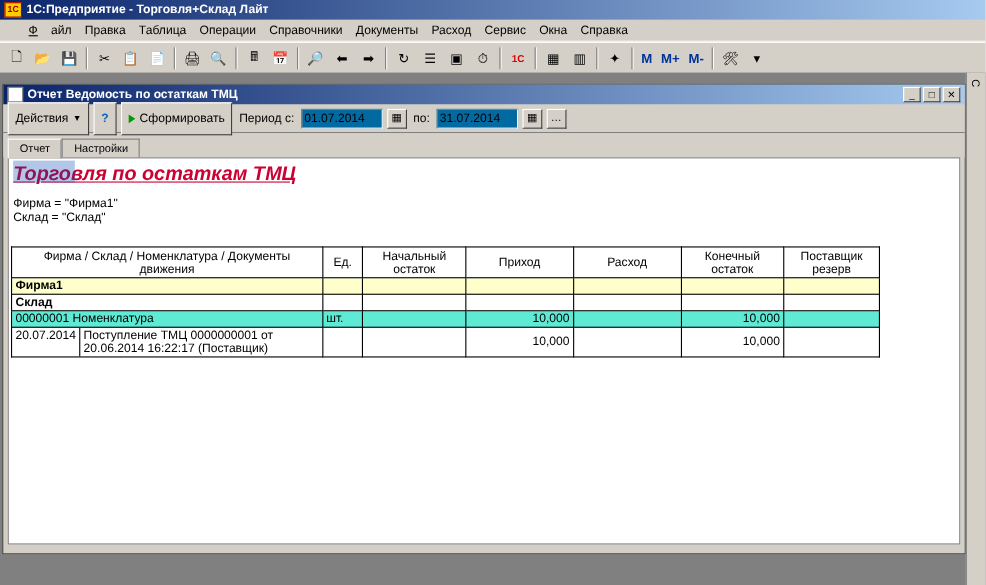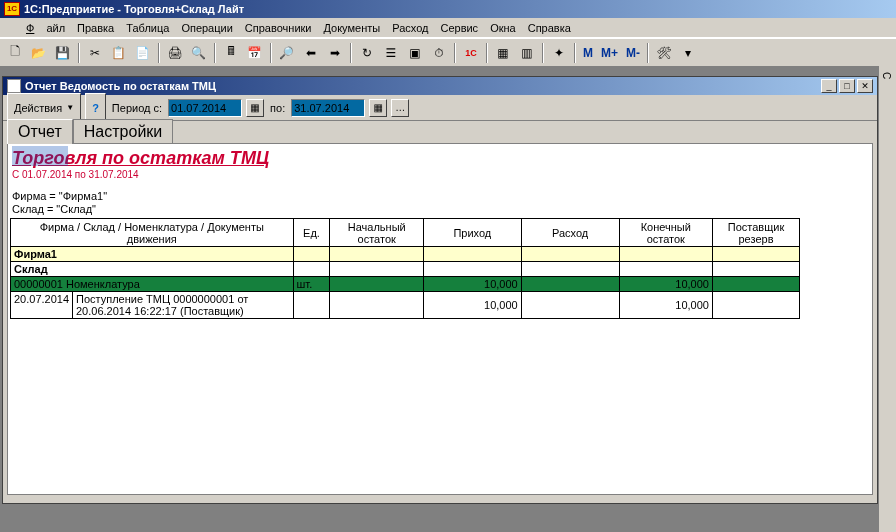--- a/index.html
+++ b/index.html
@@ -136,21 +136,21 @@
     padding: 0 4px;
     gap:0;
   }
   .tab {
     padding: 3px 10px;
     background:#d4d0c8;
     border:1px solid #808080;
     border-bottom:none;
     position:relative;
     top:1px;
-    font-size:16px;
+    font-size:10px;
   }
   .tab.active {
     background:#d4d0c8;
     border-top:1px solid #fff;
     border-left:1px solid #fff;
     z-index:2;
   }
   .report-body {
     background:#fff;
     border:1px solid #808080;
@@ -165,36 +165,36 @@
     font-size:18px;
     font-weight:bold;
     font-style:italic;
     text-decoration: underline;
     padding: 2px 0 0 2px;
   }
   .period-text { color:#cc0033; font-size:10px; padding-left:2px; }
   .filter-text { color:#000; font-size:11px; padding:10px 0 0 2px; line-height:13px;}
   table.report {
     border-collapse: collapse;
-    margin-top: 2px;
+    margin-top: 19px;
     width: 790px;
   }
   table.report th, table.report td {
     border:1px solid #000;
     font-size:11px;
     padding: 1px 3px;
     vertical-align: middle;
   }
   table.report th {
     background:#fff; font-weight:normal; text-align:center;
     height: 28px;
   }
   tr.firm td { background:#ffffcc; font-weight:bold; height:14px;}
   tr.sklad td { background:#fff; font-weight:bold; height:14px;}
-  tr.nomen td { background:#15803d; height:14px;}
+  tr.nomen td { background:#5eead4; height:14px;}
   tr.doc td { background:#fff; height:26px;}
   .num { text-align:right; }
   .hl-selection {
     position:absolute; left:4px; top:2px; width:56px; height:20px;
     background: rgba(0,70,180,0.3);
     pointer-events:none;
   }
   .rside-strip {
     position:absolute; right:0; top:66px; width:18px; height:466px;
     background:#d4d0c8; border-left:1px solid #808080;
@@ -277,38 +277,41 @@
     </div>
 
     <div class="rw-toolbar">
       <div class="btn3d">
         <span>Действия</span>
           <span class="arrow">▼</span>
       </div>
       <div class="btn3d" style="color:#0066cc;font-weight:bold">
         <span>?</span>
       </div>
+      <div class="btn3d play">
+        <div class="tri"></div>
+        <span>Сформировать</span>
+      </div>
       <span class="periodlbl">Период с:</span>
       <input class="txtfield" value="01.07.2014" style="">
       <div class="small-square">▦</div>
       <span class="periodlbl">по:</span>
       <input class="txtfield" value="31.07.2014" style="">
       <div class="small-square">▦</div>
       <div class="small-square">…</div>
     </div>
 
     <div class="tabstrip">
       <div class="tab active">Отчет</div>
       <div class="tab">Настройки</div>
     </div>
 
     <div class="report-body">
       <div class="hl-selection"></div>
       <div class="report-title">Торговля по остаткам ТМЦ</div>
-      <div class="period-text">С 01.07.2014 по 31.07.2014</div>
       <div class="filter-text">
         <span>Фирма = "Фирма1"</span><br>
         <span>Склад = "Склад"</span>
       </div>
 
       <table class="report">
         <tbody>
             <tr>
           <th style="width:260px">Фирма / Склад / Номенклатура / Документы движения</th>
           <th style="width:34px">Ед.</th>

